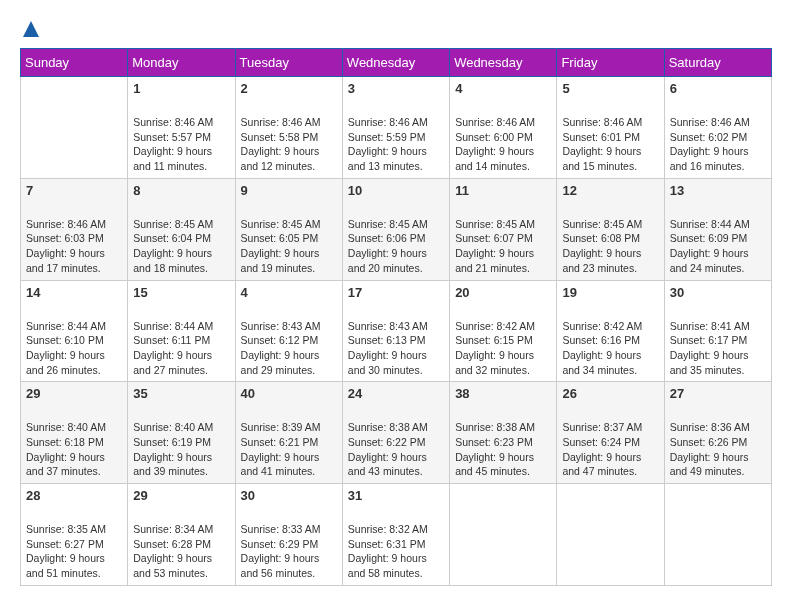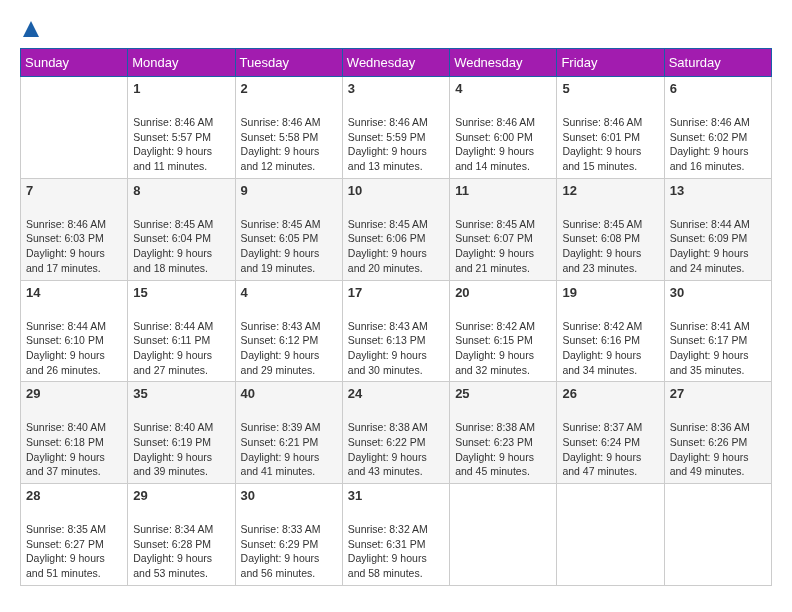--- a/index.html
+++ b/index.html
@@ -215,21 +215,21 @@
         </td>
         <td>
           <div class="day-number">40</div>
           <div class="day-info">Sunrise: 8:39 AM<br>Sunset: 6:21 PM<br>Daylight: 9 hours and 41 minutes.</div>
         </td>
         <td>
           <div class="day-number">24</div>
           <div class="day-info">Sunrise: 8:38 AM<br>Sunset: 6:22 PM<br>Daylight: 9 hours and 43 minutes.</div>
         </td>
         <td>
-          <div class="day-number">25</div>
+          <div class="day-number">38</div>
           <div class="day-info">Sunrise: 8:38 AM<br>Sunset: 6:23 PM<br>Daylight: 9 hours and 45 minutes.</div>
         </td>
         <td>
           <div class="day-number">26</div>
           <div class="day-info">Sunrise: 8:37 AM<br>Sunset: 6:24 PM<br>Daylight: 9 hours and 47 minutes.</div>
         </td>
         <td>
           <div class="day-number">27</div>
           <div class="day-info">Sunrise: 8:36 AM<br>Sunset: 6:26 PM<br>Daylight: 9 hours and 49 minutes.</div>
         </td>

